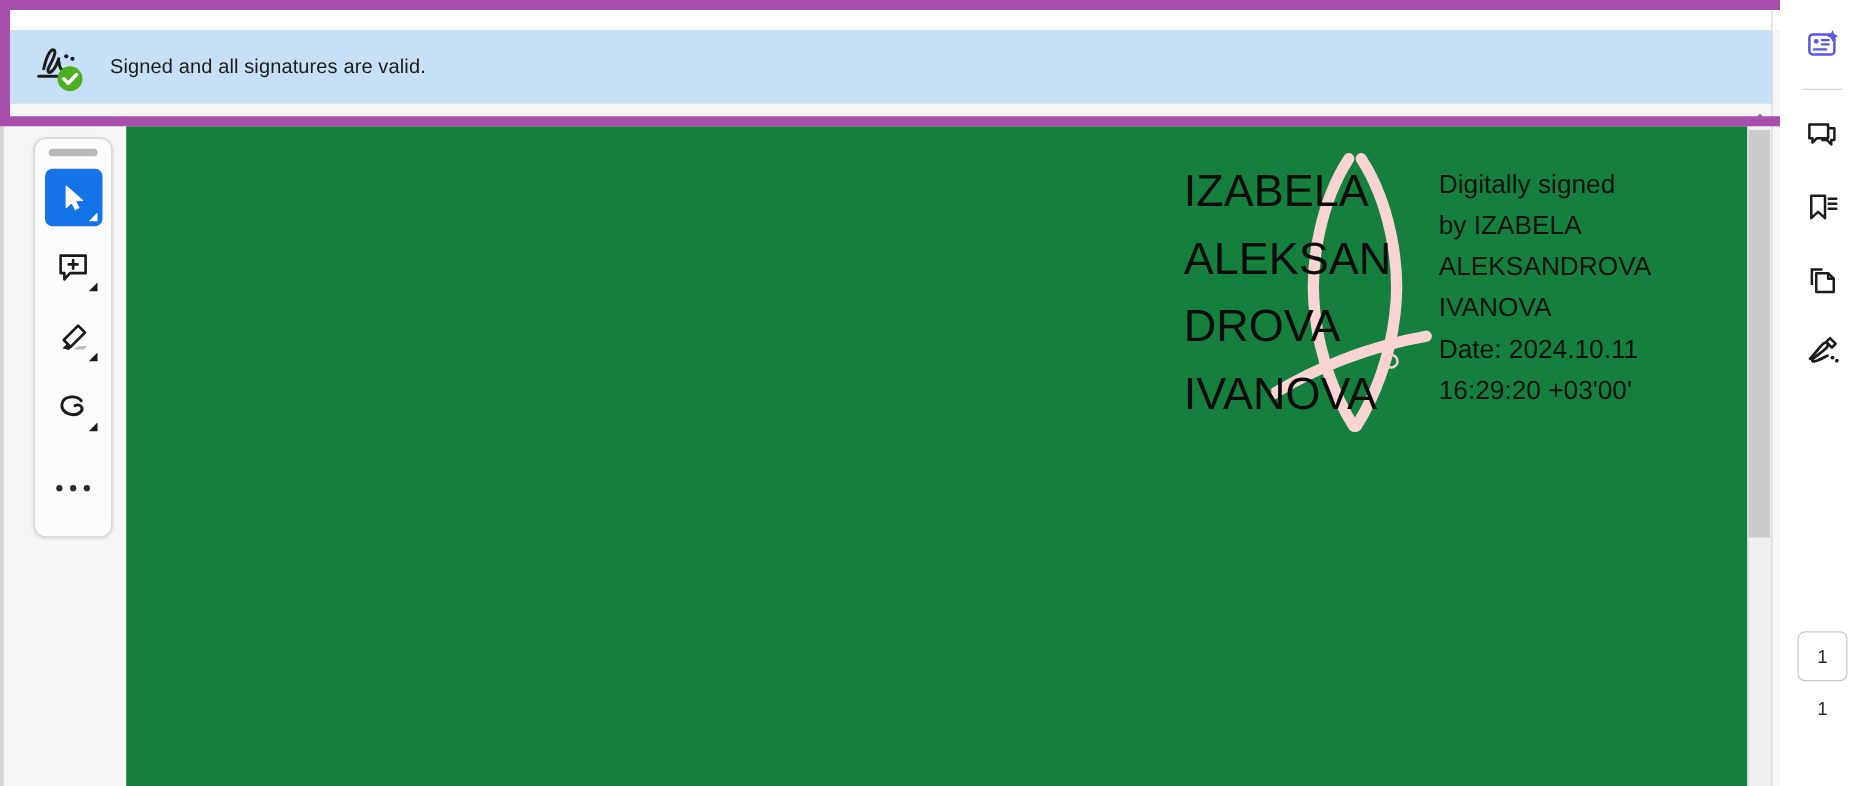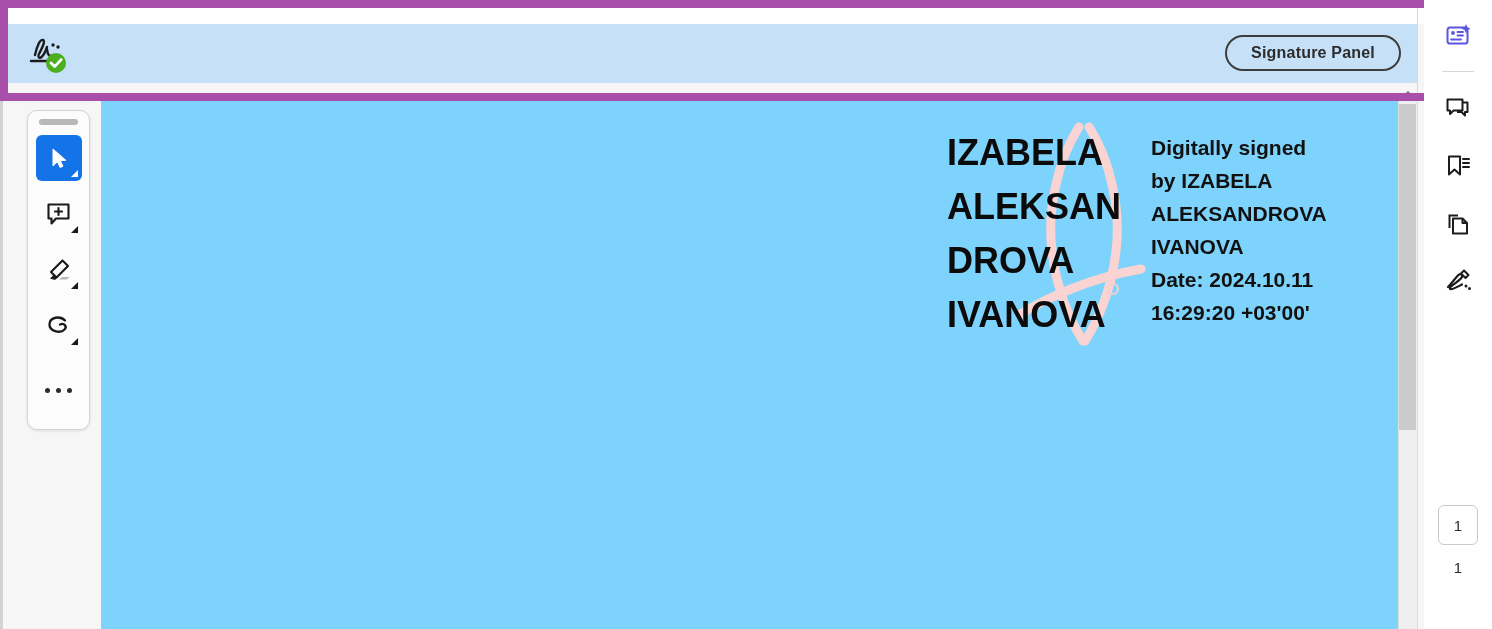--- a/index.html
+++ b/index.html
@@ -133,22 +133,21 @@
     width: 98px;
     height: 528px;
     background: #f6f6f6;
   }
   #page {
     position: absolute;
     left: 101px;
     top: 101px;
     width: 1297px;
     height: 528px;
-    background: #7dd3fc;
-    font-weight: bold;
+    background: #15803d;
   }
 
   
   #sig-stamp {
     position: absolute;
     left: 846px;
     top: 16px;
     width: 400px;
     height: 235px;
   }
@@ -461,22 +460,22 @@
         <path d="M21 16 C 21.5 21, 23 24, 25.5 22.5"></path>
       </g>
       <circle cx="27" cy="12" r="1.7" fill="#1c1c1c"></circle>
       <circle cx="32" cy="14" r="1.7" fill="#1c1c1c"></circle>
       <line x1="5" y1="28" x2="28" y2="28" stroke="#1c1c1c" stroke-width="2.4" stroke-linecap="round"></line>
       <circle cx="30" cy="30" r="10" fill="#4caf22"></circle>
       <path d="M25 30 L28.6 33.6 L35.2 26.6" fill="none" stroke="#ffffff" stroke-width="2.8" stroke-linecap="round" stroke-linejoin="round"></path>
     </svg>
   </div>
 
-
-  <button id="sig-panel-btn">Signature Panel</button>
+  <div class="sig-msg">Signed and all signatures are valid.</div>
+
 </div>
 
 <div id="annotation-box"></div>
 
 <div id="ai-pill"></div>
 
 <div id="right-rail">
 
   <div class="rail-btn">
     <svg width="27" height="27" viewBox="0 0 27 27">

